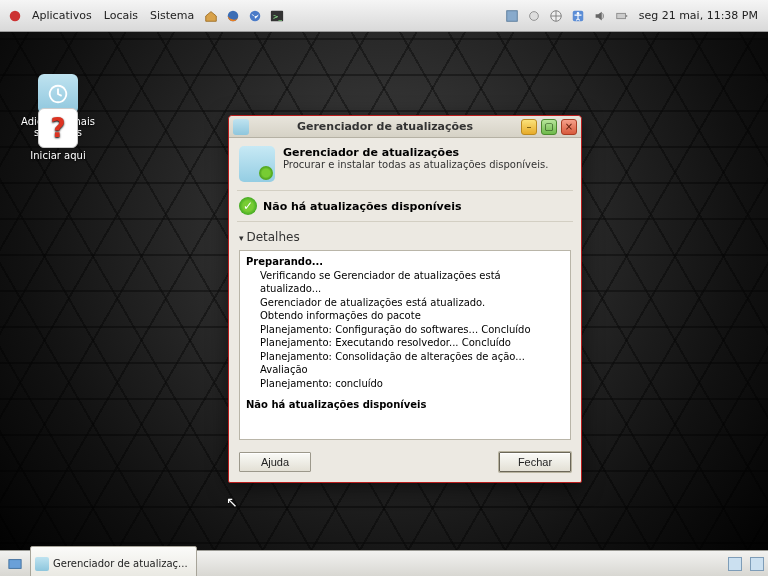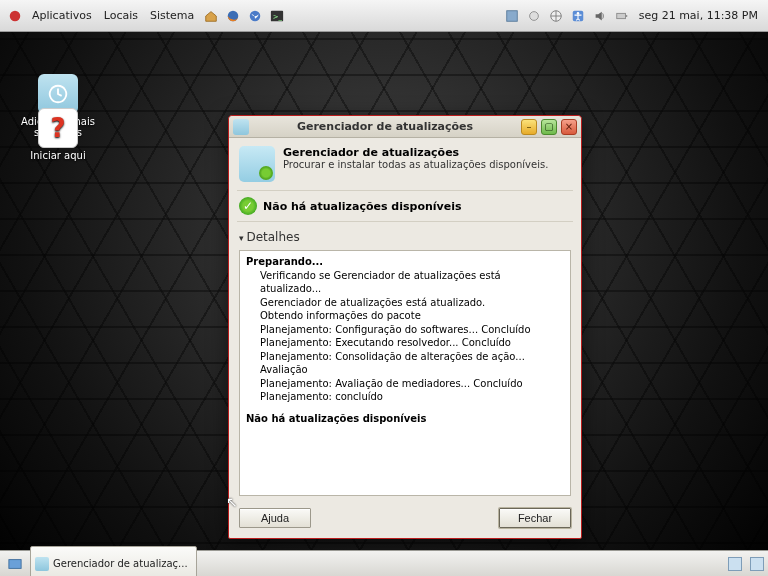--- a/index.html
+++ b/index.html
@@ -72,21 +72,21 @@
   .header-text div { font-size:10px; color:#333; }
 
   .status-row { display:flex; gap:6px; align-items:center; padding:2px 0 4px; border-top:1px solid #d3cfc3; border-bottom:1px solid #d3cfc3; margin:2px -2px; padding:6px 2px;}
   .check-icon { width:18px; height:18px; border-radius:50%; background:radial-gradient(circle,#7c3 40%,#4a2 70%); display:flex; align-items:center; justify-content:center; color:#fff; font-size:12px; font-weight:bold;}
   .status-row b { font-size:11px; }
 
   .details-header { font-size:12px; color:#333; cursor:default; }
   .details-header::before { content:"▾ "; font-size:9px; }
 
   .log-box {
-    background:#fff; border:1px solid #b9b5a8; height:246px; overflow:auto;
+    background:#fff; border:1px solid #b9b5a8; height:190px; overflow:auto;
     padding:4px 6px; font-size:10px; line-height:1.35; color:#000;
   }
   .log-box .prep { font-weight:bold; }
   .log-box .line { padding-left:14px; }
   .log-box .final { font-weight:bold; margin-top:8px; }
 
   .button-row { display:flex; justify-content:space-between; padding-top:6px; }
   .btn {
     min-width:72px; padding:3px 14px; background:linear-gradient(#fafaf7,#e3e0d5);
     border:1px solid #9c988b; border-radius:1px; font-size:11px; color:#222;
@@ -226,21 +226,20 @@
     </div>
     <div class="details-header">Detalhes</div>
     <div class="log-box">
       <div class="prep">Preparando...</div>
       <div class="line">Verificando se Gerenciador de atualizações está atualizado...</div>
       <div class="line">Gerenciador de atualizações está atualizado.</div>
       <div class="line">Obtendo informações do pacote</div>
       <div class="line">Planejamento: Configuração do softwares... Concluído</div>
       <div class="line">Planejamento: Executando resolvedor... Concluído</div>
       <div class="line">Planejamento: Consolidação de alterações de ação... Avaliação</div>
-      <div class="line">Planejamento: Avaliação de mediadores... Concluído</div>
       <div class="line">Planejamento: concluído</div>
       <div class="final">Não há atualizações disponíveis</div>
     </div>
     <div class="button-row">
       <button class="btn">Ajuda</button>
       <button class="btn default">Fechar</button>
     </div>
   </div>
 </div>
 

